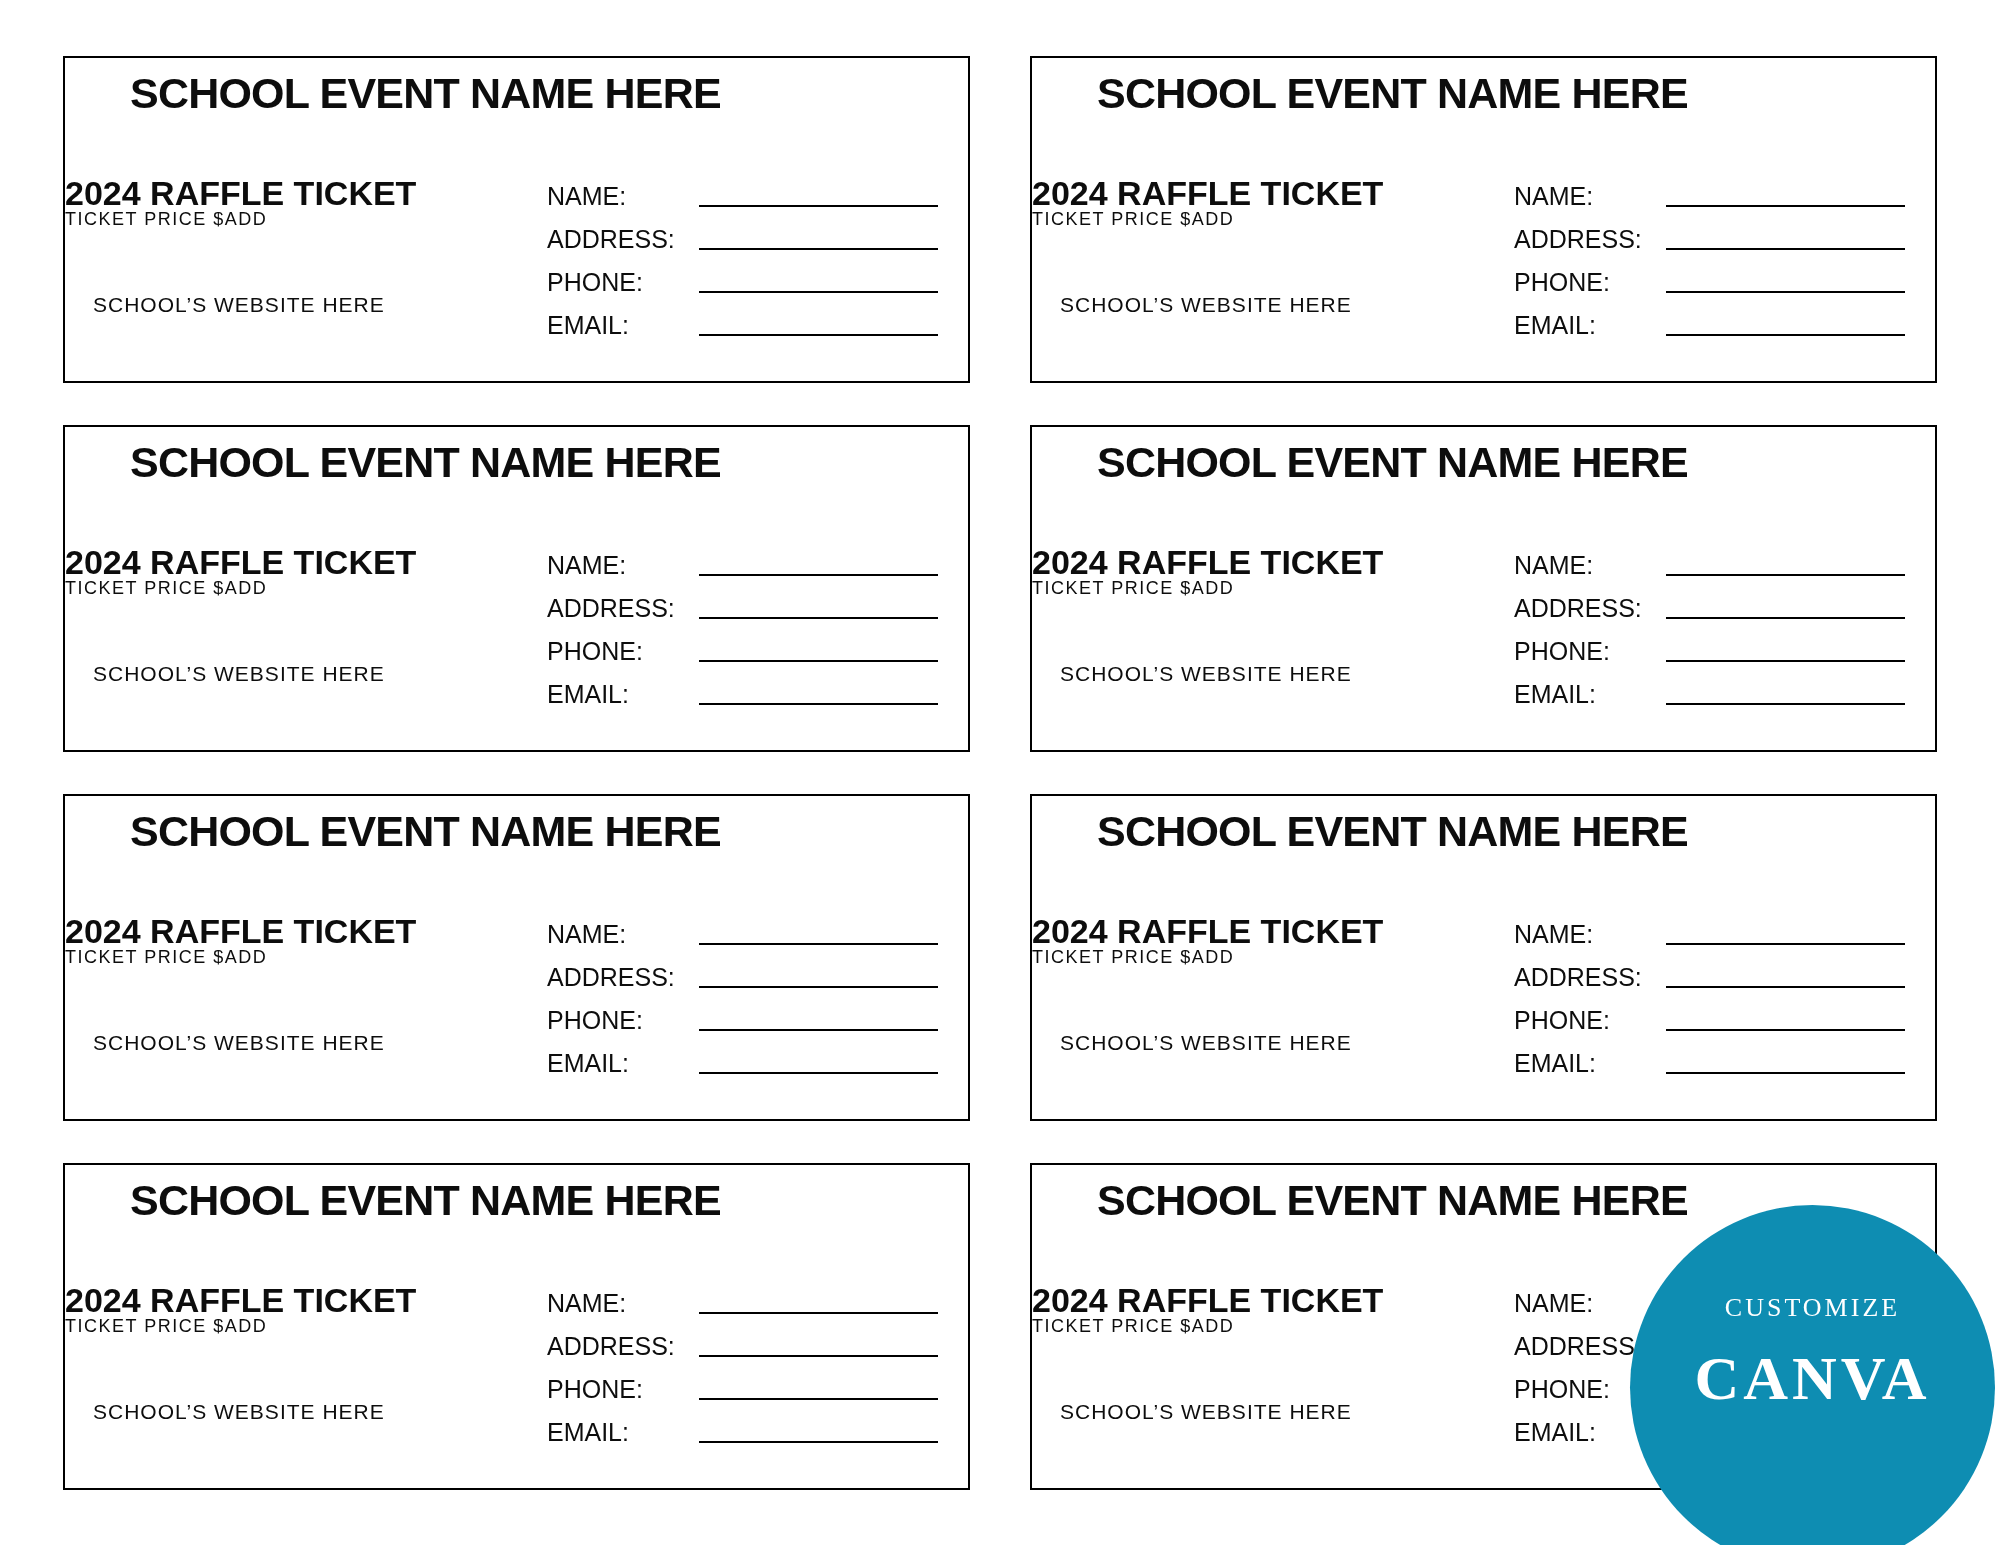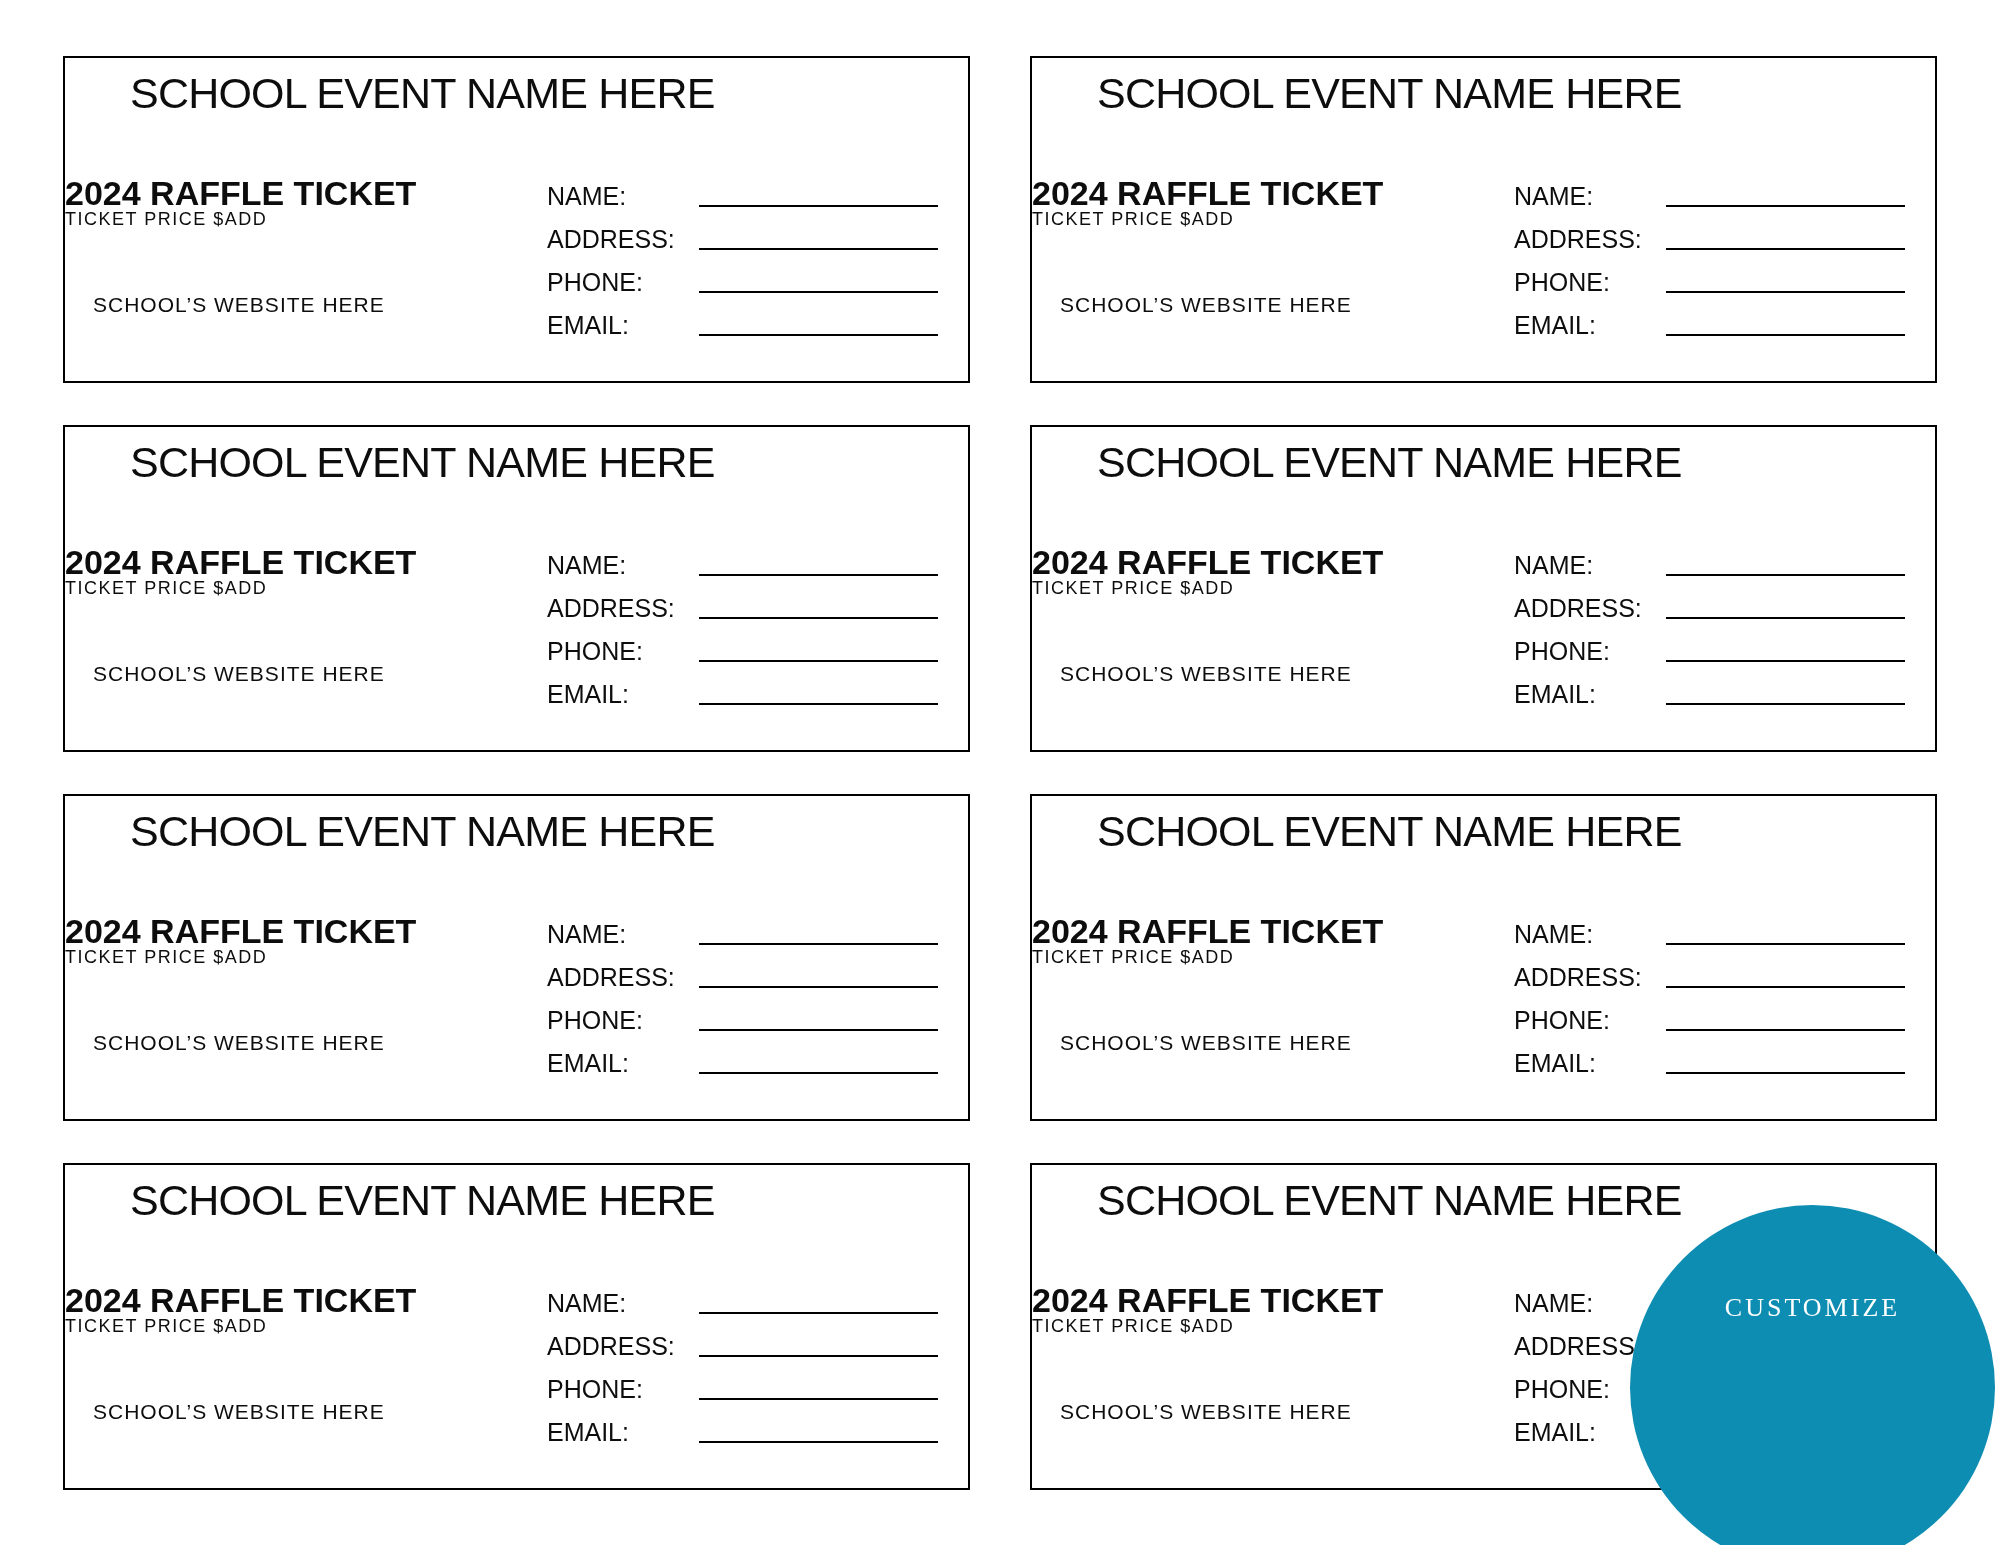--- a/index.html
+++ b/index.html
@@ -18,21 +18,21 @@
     gap:42px 60px;
   }
   .ticket{
     box-sizing:border-box;
     width:907px;height:327px;
     border:2px solid #000;
     background:#fff;
     position:relative;
   }
   .ticket-title{
-    font-size:43px;font-weight:400;line-height:1;
+    font-size:43px;font-weight:700;line-height:1;
     letter-spacing:-0.8px;
     margin:14px 0 0 65px;
     white-space:nowrap;
   }
   .left-col{
     position:absolute;left:0;top:118px;width:455px;
     text-align:left;
   }
   .raffle{font-size:34px;font-weight:700;line-height:1;white-space:nowrap;}
   .price{font-size:18px;letter-spacing:1.5px;line-height:1;white-space:nowrap;}
@@ -265,13 +265,14 @@
         <div class="field-row">
           <span class="field-label">EMAIL:</span>
           <span class="field-line"></span>
         </div>
       </div>
   </div>
   </div>
 
 <div class="badge" style="background: rgb(14, 141, 178);">
   <div class="badge-customize">CUSTOMIZE</div>
+  <div class="badge-canva">CANVA</div>
 </div>
 
 </body></html>

